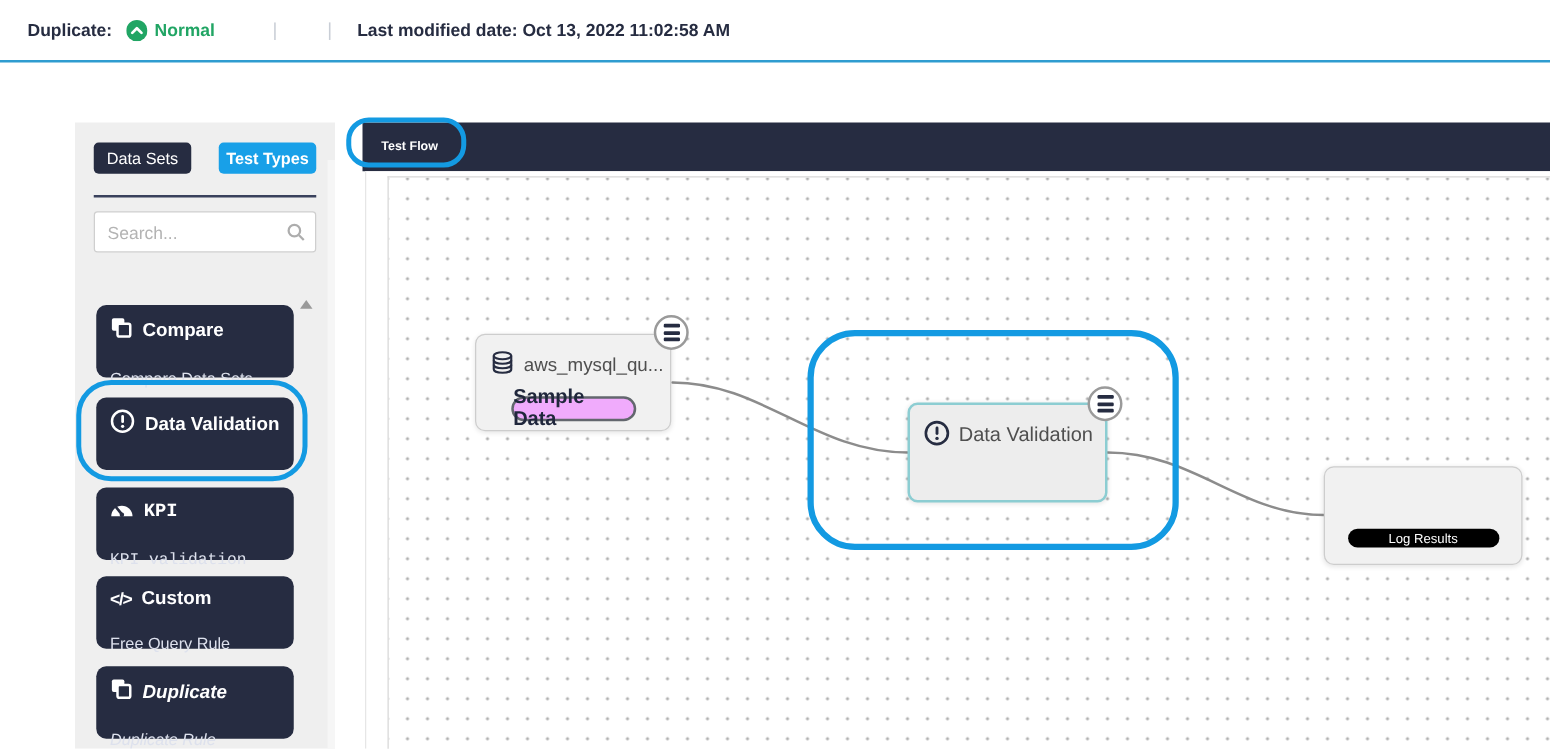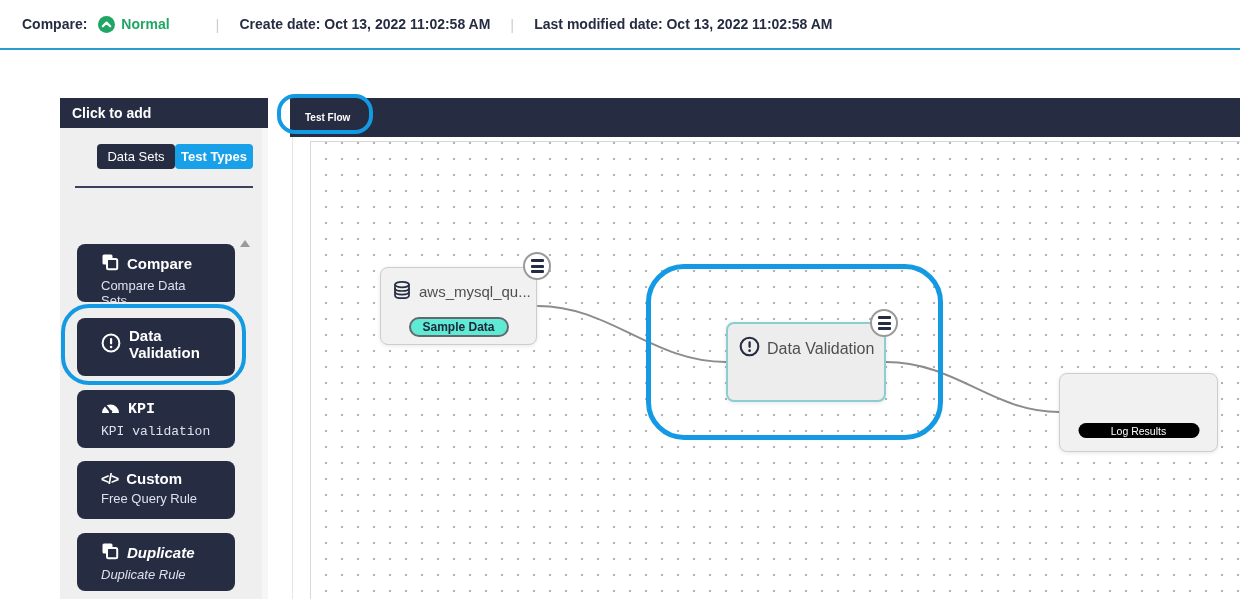--- a/index.html
+++ b/index.html
@@ -23,21 +23,21 @@
   .sep.first{margin-left:46px;}
   
   .sidebar{
     position:absolute;left:60px;top:98px;width:208px;height:501px;
     background:#efefef;
   }
   .sidebar-header{
     height:30px;background:#262c41;color:#fff;font-weight:700;font-size:14px;
     line-height:30px;padding-left:12px;
   }
-  .tabs{display:flex;justify-content:flex-end;padding:16px 15px 0 15px;}
+  .tabs{display:flex;justify-content:space-between;padding:16px 15px 0 15px;}
   .tab{
     width:78px;text-align:center;padding:5px 0;border-radius:4px;
     font-size:13px;color:#fff;cursor:pointer;
   }
   .tab.inactive{background:#262c41;}
   .tab.active{background:#18a0e8;font-weight:bold;}
   .divider{margin:17px 15px 0 15px;border-bottom:2px solid #39415c;}
   .search-wrap{margin:11px 15px 0 15px;position:relative;}
   .search-wrap input{
     width:100%;box-sizing:border-box;height:33px;border:1px solid #cfcfcf;
@@ -46,24 +46,24 @@
   }
   .search-wrap input::placeholder{color:#b3b3b3;}
   .search-icon{position:absolute;right:8px;top:9px;}
   .scroll-up{
     position:absolute;left:180px;top:142px;width:0;height:0;cursor:pointer;
     border-left:5px solid transparent;border-right:5px solid transparent;
     border-bottom:7px solid #9a9a9a;
   }
   .card{
     position:absolute;left:17px;width:158px;height:58px;background:#262c41;
-    border-radius:8px;box-sizing:border-box;padding:9px 24px;cursor:pointer;
+    border-radius:8px;box-sizing:border-box;padding:9px 11px;cursor:pointer;
   }
   .card-row{display:flex;align-items:center;gap:8px;color:#fff;font-weight:700;font-size:15px;}
-  .card-sub{margin-top:4px;font-size:13px;color:#dde1ed;font-weight:400;}
+  .card-sub{margin-top:20px;font-size:13px;color:#dde1ed;font-weight:400;}
   .code-glyph{font-weight:700;font-size:14px;letter-spacing:-1px;}
   
   .sb-track{position:absolute;right:0;top:30px;width:6px;height:471px;background:#f6f6f6;}
   
   .flow-header{
     position:absolute;left:290px;top:98px;width:950px;height:39px;
     background:#262c41;color:#fff;font-weight:700;font-size:10px;
     line-height:39px;padding-left:15px;box-sizing:border-box;
   }
   .canvas-panel{
@@ -82,22 +82,22 @@
     position:absolute;background:#f1f1f1;border:1px solid #cdcdcd;border-radius:8px;
     box-sizing:border-box;box-shadow:0 1px 4px rgba(0,0,0,.10);z-index:3;cursor:pointer;
   }
   #node-dataset{left:380px;top:267px;width:157px;height:78px;}
   #node-dv{left:726px;top:322px;width:160px;height:80px;background:#ededed;border:2px solid #8ccdd2;}
   #node-result{left:1059px;top:373px;width:159px;height:79px;}
   .node-row{display:flex;align-items:center;gap:7px;padding:12px 8px 0 11px;color:#4f4f4f;font-size:15px;white-space:nowrap;}
   #node-dv .node-row{font-size:16px;padding-top:12px;}
   .pill-sample{
     position:absolute;left:50%;transform:translateX(-50%);top:49px;width:100px;height:20px;
-    background:#5eead4;border:2px solid #63676e;border-radius:11px;color:#20273c;
-    font-size:12px;font-weight:600;display:flex;align-items:center;justify-content:center;
+    background:#f0abfc;border:2px solid #63676e;border-radius:11px;color:#20273c;
+    font-size:16px;font-weight:600;display:flex;align-items:center;justify-content:center;
     box-sizing:border-box;cursor:pointer;
   }
   .pill-log{
     position:absolute;left:50%;transform:translateX(-50%);top:49px;width:121px;height:15px;
     background:#000000;border-radius:8px;color:#fff;font-size:10.5px;
     display:flex;align-items:center;justify-content:center;cursor:pointer;
   }
   .menu-btn{
     position:absolute;width:28px;height:28px;border-radius:50%;background:#fff;
     border:2px solid #9a9a9a;box-sizing:border-box;display:flex;flex-direction:column;
@@ -109,41 +109,48 @@
   
   .hl{position:absolute;border:4px solid #139ae2;pointer-events:none;z-index:4;}
   .hl-flow{left:277px;top:94px;width:88px;height:32px;border-radius:18px;}
   .hl-sidebar{left:61px;top:304px;width:177px;height:73px;border-radius:28px;}
   .hl-node{left:646px;top:264px;width:287px;height:166px;border-width:5px;border-radius:38px;}
 </style>
 </head>
 <body>
 
 <div class="topbar">
-  <span class="lbl sev-label">Compare:</span>
+  <span class="lbl sev-label">Duplicate:</span>
   <span class="sev-icon">
     <svg width="17" height="17" viewBox="0 0 17 17">
         <circle cx="8.5" cy="8.5" r="8.5" fill="#21a564"></circle>
         <path d="M4.8 10.3 L8.5 6.6 L12.2 10.3" stroke="#fff" stroke-width="2.2" fill="none" stroke-linecap="round" stroke-linejoin="round"></path>
       </svg>
   </span>
   <span class="sev-value">Normal</span>
   <span class="sep first">|</span>
-  <span class="lbl">Create date: Oct 13, 2022 11:02:58 AM</span>
   <span class="sep">|</span>
   <span class="lbl">Last modified date: Oct 13, 2022 11:02:58 AM</span>
 </div>
 
 <div class="sidebar">
-  <div class="sidebar-header">Click to add</div>
   <div class="tabs">
     <div class="tab inactive">Data Sets</div>
     <div class="tab active">Test Types</div>
   </div>
   <div class="divider"></div>
+  <div class="search-wrap">
+    <input type="text" placeholder="Search..." style="">
+    <span class="search-icon">
+      <svg width="16" height="16" viewBox="0 0 16 16" fill="none" stroke="#adadad" stroke-width="1.8">
+          <circle cx="6.5" cy="6.5" r="4.6"></circle>
+          <path d="M10.2 10.2 L14 14"></path>
+        </svg>
+    </span>
+  </div>
   <div class="scroll-up"></div>
   <div class="sb-track"></div>
 
   <div class="card" style="top:146px;">
     <div class="card-row">
       <span>
         <svg width="18" height="18" viewBox="0 0 18 18">
             <rect x="1.5" y="1.5" width="10" height="10" rx="1.5" fill="#fff"></rect>
             <rect x="6" y="6" width="10.2" height="10.2" rx="1.5" fill="#262c41" stroke="#fff" stroke-width="2"></rect>
           </svg>

